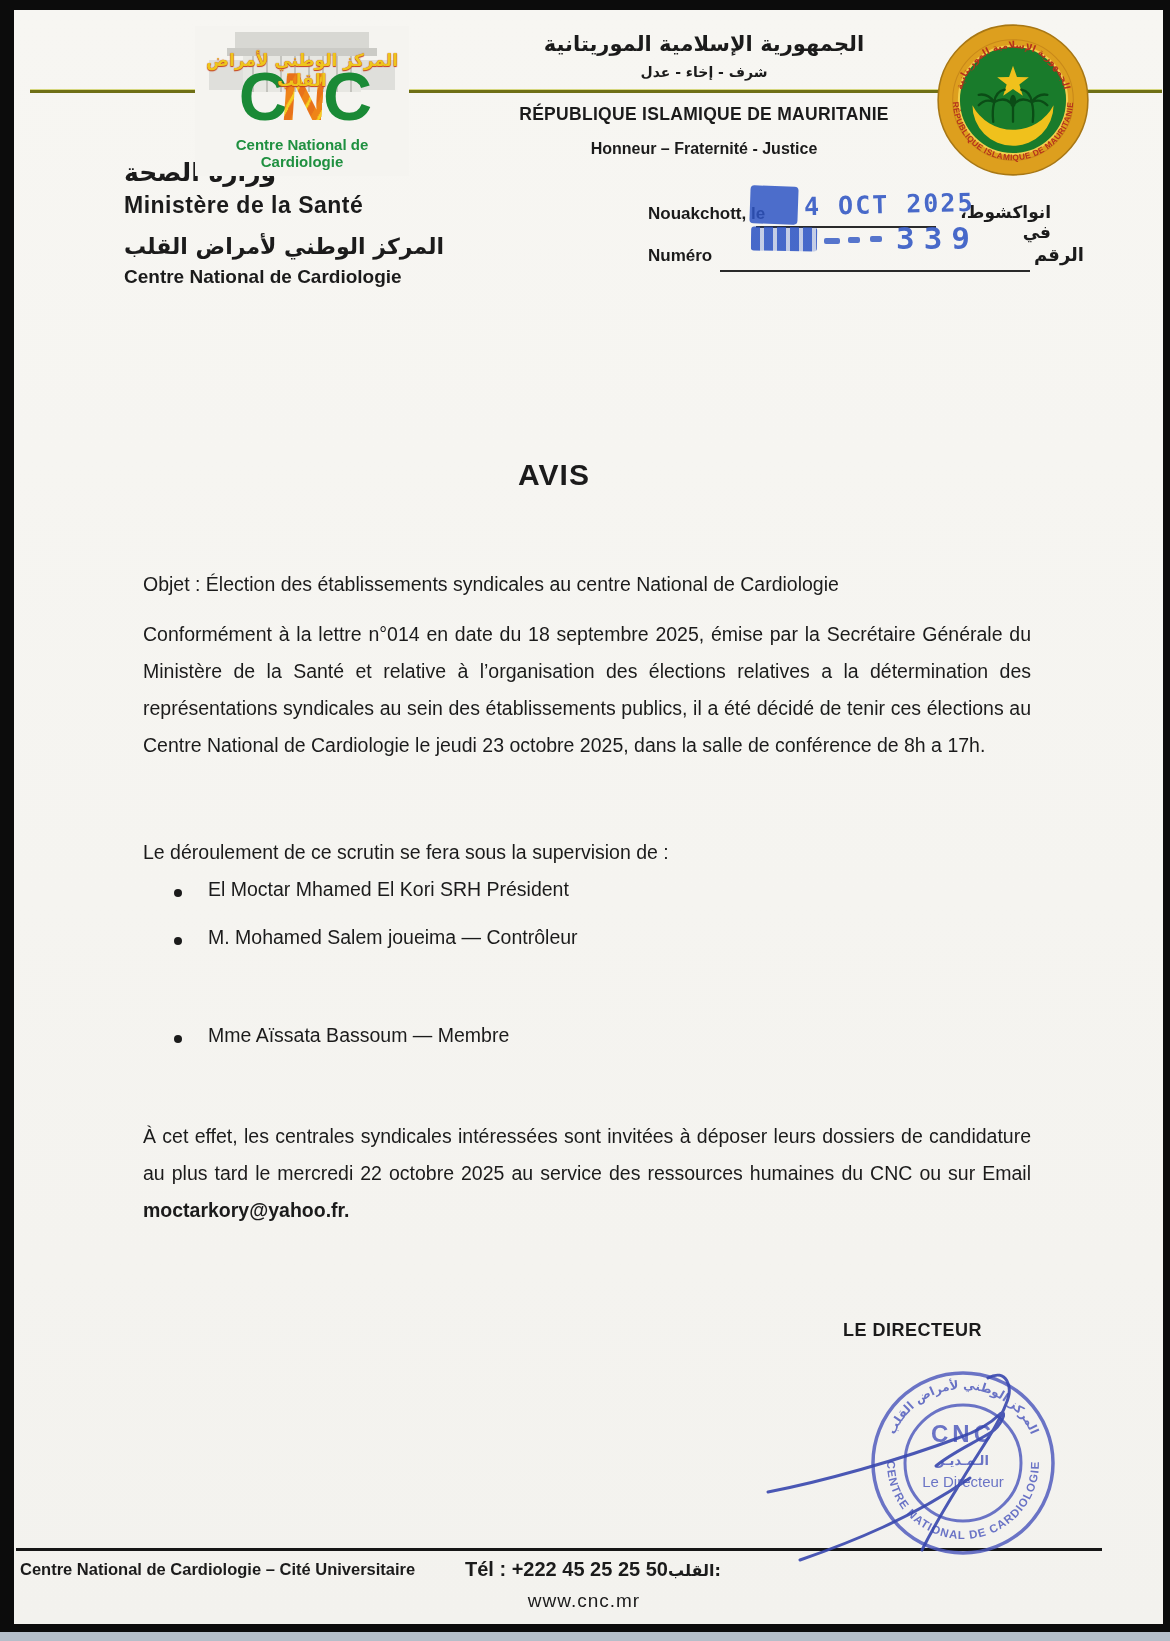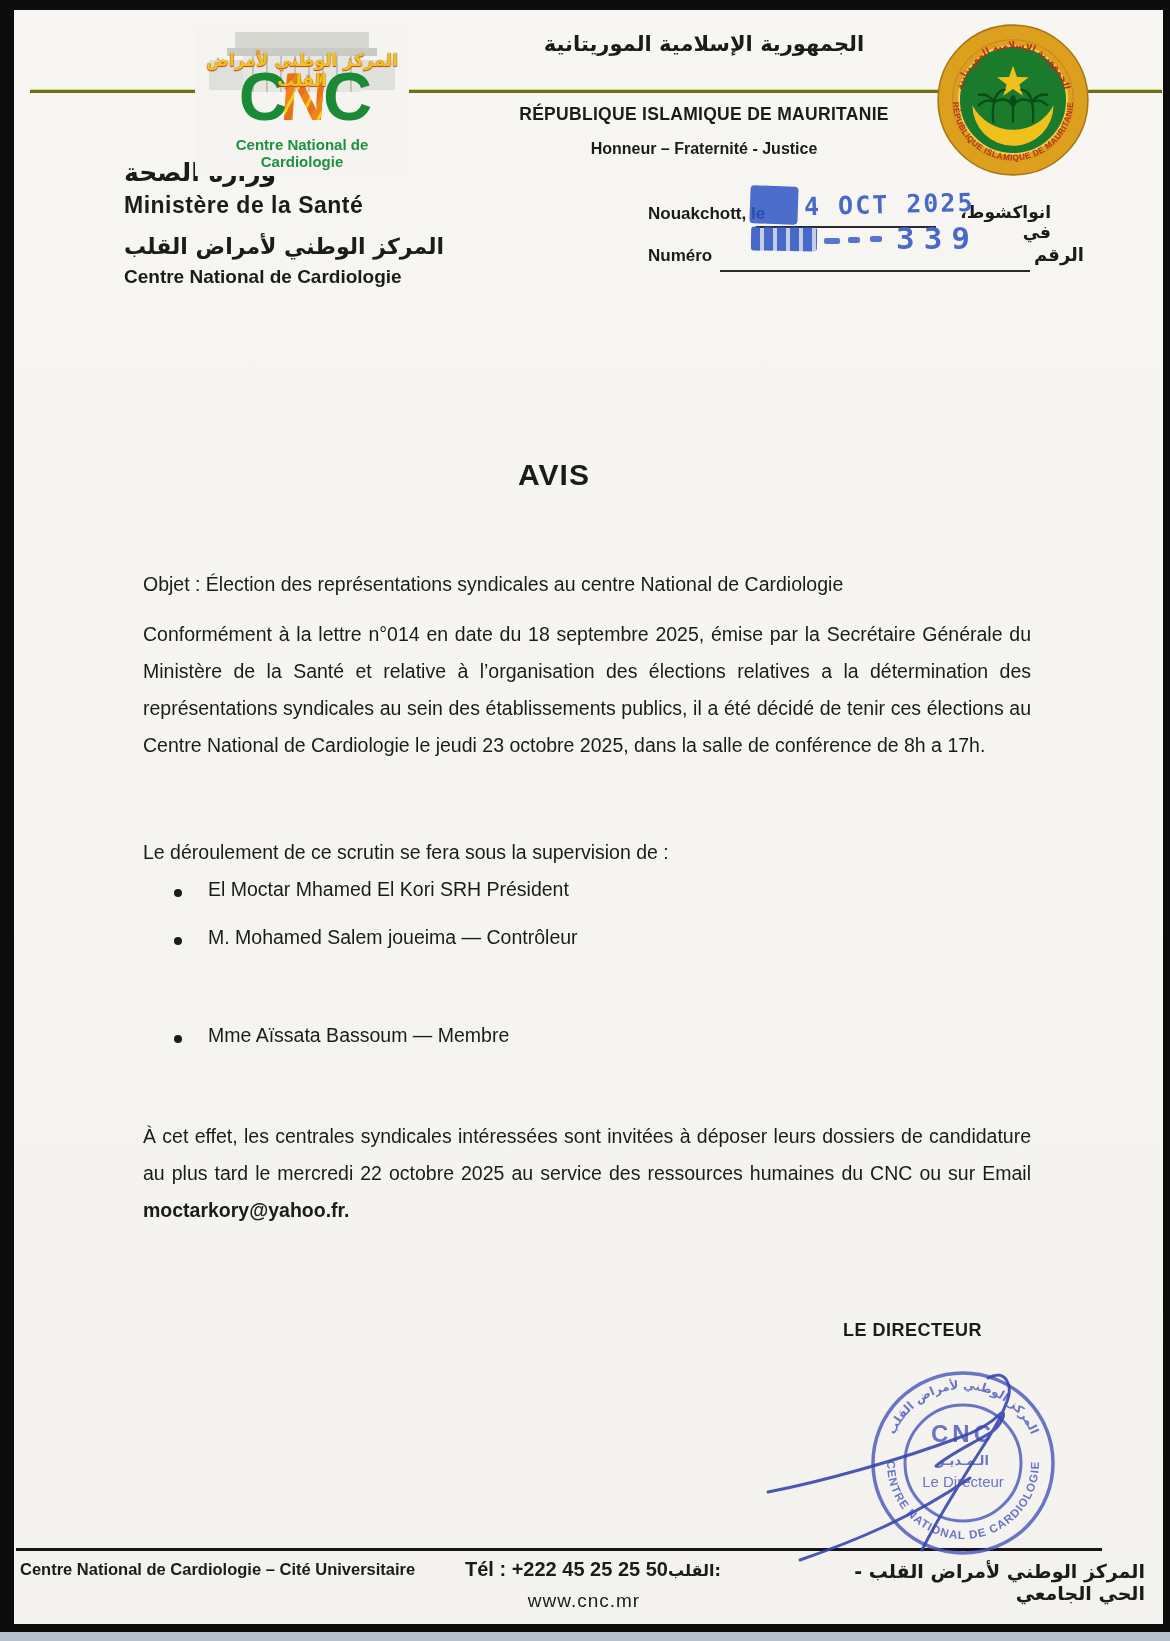--- a/index.html
+++ b/index.html
@@ -102,20 +102,21 @@
 
     <div class="abs ministry" style="height:140px;">
       <div class="min-ar1 ar">وزارة الصحة</div>
       <div class="min-fr1">Ministère de la Santé</div>
       <div class="min-ar2 ar">المركز الوطني لأمراض القلب</div>
       <div class="min-fr2">Centre National de Cardiologie</div>
     </div>
 
     <div class="abs republic" style="height:130px;">
       <div class="rep-ar ar">الجمهورية الإسلامية الموريتانية</div>
+      <div class="rep-motto ar">شرف - إخاء - عدل</div>
       <div class="rep-fr">RÉPUBLIQUE ISLAMIQUE DE MAURITANIE</div>
       <div class="rep-honneur">Honneur – Fraternité - Justice</div>
     </div>
 
     <svg class="abs seal" viewBox="0 0 150 150">
       <defs>
         <path id="sealBottom" d="M 17 75 A 58 58 0 0 0 133 75"></path>
         <path id="sealTop" d="M 25 75 A 50 50 0 0 1 125 75"></path>
       </defs>
       <circle cx="75" cy="75" r="72" fill="#dd9f1e" stroke="#a87713" stroke-width="1.5"></circle>
@@ -149,21 +150,21 @@
     <div class="abs date-blob"></div>
     <div class="abs stamp-blue date-text">4 OCT 2025</div>
     <div class="abs num-blob"></div>
     <div class="abs dash" style="left:810px;top:228px;width:16px;"></div>
     <div class="abs dash" style="left:834px;top:227px;width:12px;"></div>
     <div class="abs dash" style="left:856px;top:226px;width:12px;"></div>
     <div class="abs stamp-blue num-digits">339</div>
 
     <div class="abs avis">AVIS</div>
 
-    <div class="abs doc-text" style="left:129px;top:556px;">Objet : Élection des représentations syndicales au centre National de Cardiologie</div>
+    <div class="abs doc-text" style="left:129px;top:556px;">Objet : Élection des établissements syndicales au centre National de Cardiologie</div>
 
     <div class="abs doc-text para" style="left:129px;top:606px;">Conformément à la lettre n°014 en date du 18 septembre 2025, émise par la Secrétaire Générale du Ministère de la Santé et relative à l’organisation des élections relatives a la détermination des représentations syndicales au sein des établissements publics, il a été décidé de tenir ces élections au Centre National de Cardiologie le jeudi 23 octobre 2025, dans la salle de conférence de 8h a 17h.</div>
 
     <div class="abs doc-text" style="left:129px;top:824px;">Le déroulement de ce scrutin se fera sous la supervision de :</div>
 
     <div class="abs bullet-row" style="top:868px;">
       <span class="dot"></span>
       <span class="bullet-txt">El  Moctar Mhamed El Kori  SRH  Président</span>
     </div>
     <div class="abs bullet-row" style="top:916px;">
@@ -201,17 +202,16 @@
         <path d="M 228 38 C 246 28 254 46 246 64 C 236 90 218 112 196 150 C 180 176 168 198 162 210"></path>
         <path d="M 8 152 C 60 142 140 120 198 98 C 216 92 230 84 240 74 C 248 68 242 86 230 93 C 210 105 190 114 176 126"></path>
         <path d="M 40 220 C 92 202 152 178 210 138"></path>
       </g>
     </svg>
 
     <div class="abs footer-line"></div>
     <div class="abs footer-left">Centre National de Cardiologie – Cité Universitaire</div>
     <div class="abs footer-tel"><span>Tél : +222 45 25 25 50</span><span class="ar">القلب:</span></div>
     <div class="abs footer-site">www.cnc.mr</div>
-    <div class="abs footer-right ar">المركز الوطني لأمراض القلب - الحي الجامعي</div>
   </div>
 
   <div class="abs bottom-strip"></div>
 </div>
 
 </body></html>

